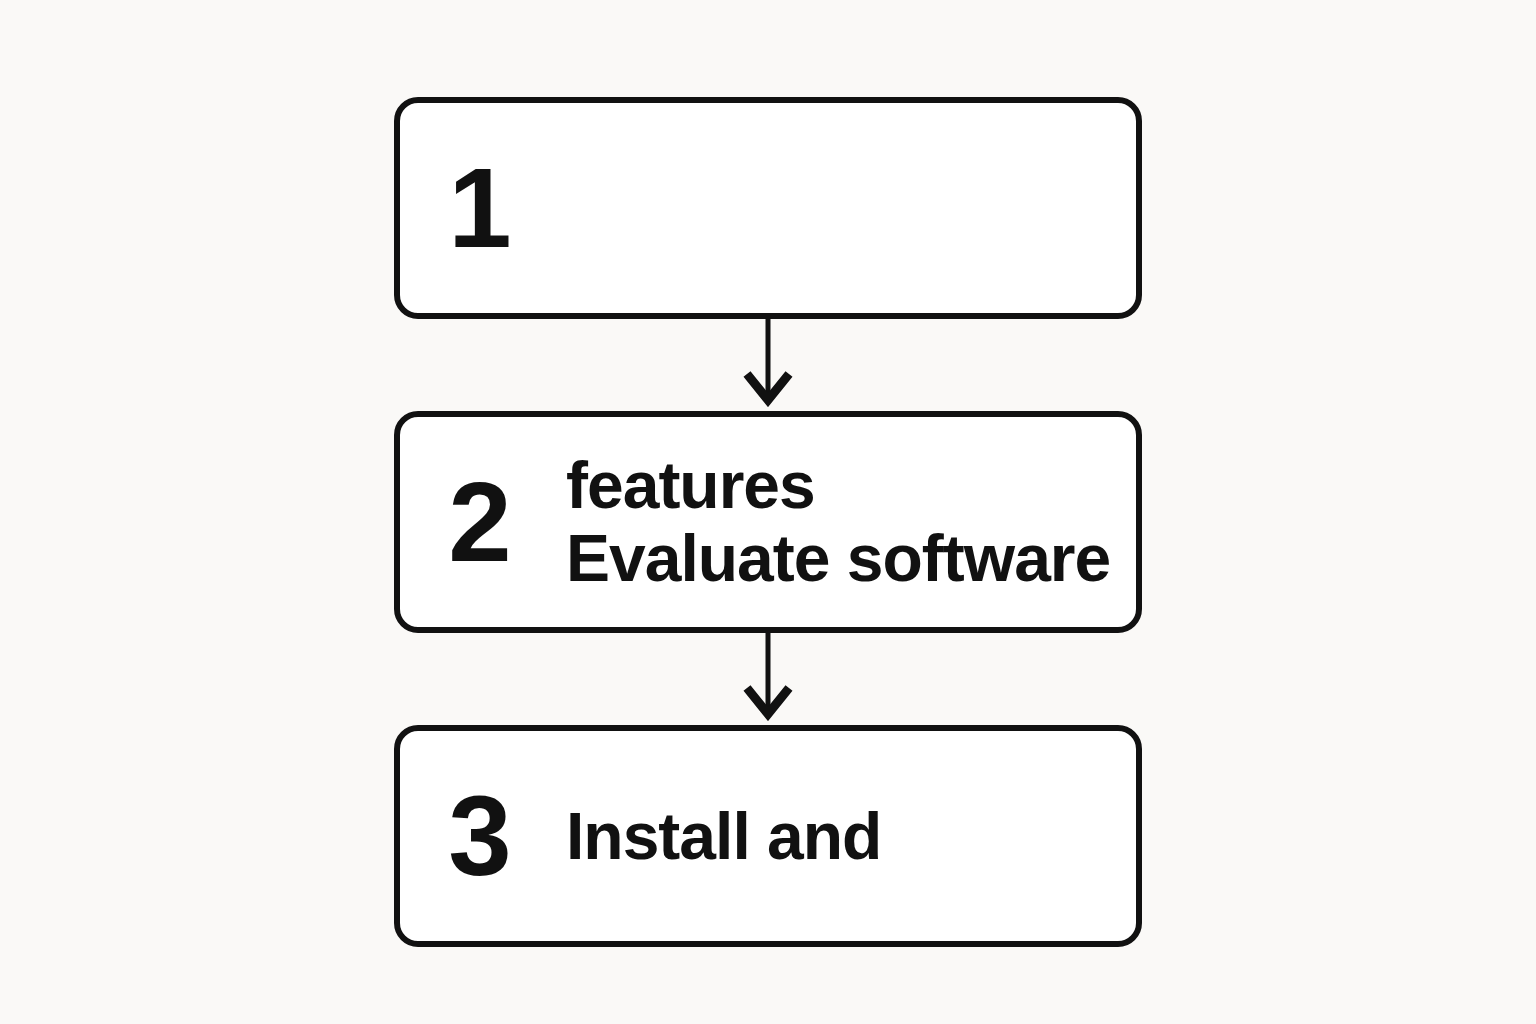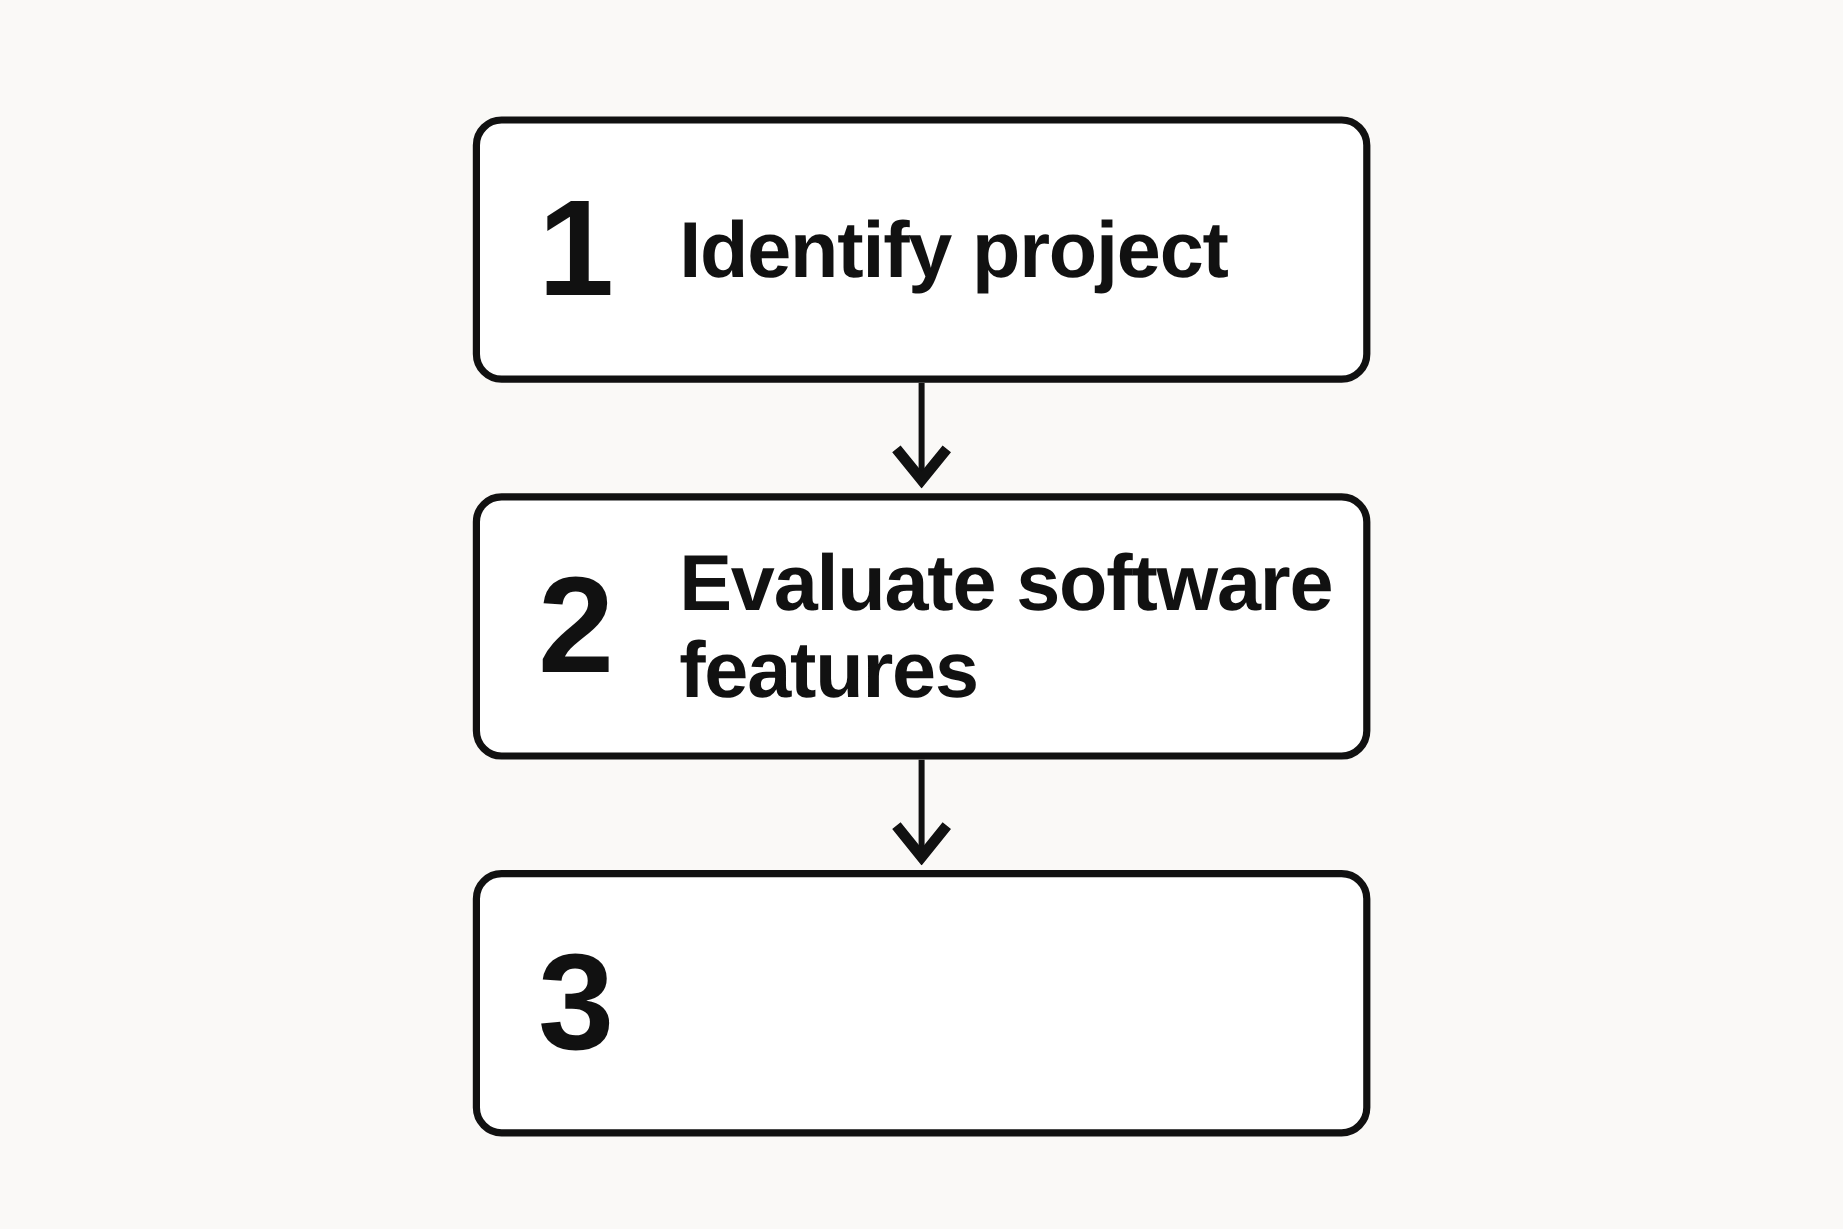--- a/index.html
+++ b/index.html
@@ -78,46 +78,46 @@
 </style>
 </head>
 <body>
 
 <div class="canvas">
   <div class="flow">
 
     <div class="step-box">
       <div class="step-number">1</div>
       <div class="step-label">
-        <div class="label-line">Identify project</div>
       </div>
     </div>
 
     <div class="connector">
       <svg width="62" height="88" viewBox="0 0 62 88" aria-hidden="true">
         <line x1="31" y1="0" x2="31" y2="79" stroke-width="5"></line>
         <polyline points="10,55 31,81 52,55" stroke-width="9"></polyline>
       </svg>
     </div>
 
     <div class="step-box">
       <div class="step-number">2</div>
       <div class="step-label">
+        <div class="label-line">features</div>
         <div class="label-line">Evaluate software</div>
-        <div class="label-line">features</div>
       </div>
     </div>
 
     <div class="connector">
       <svg width="62" height="88" viewBox="0 0 62 88" aria-hidden="true">
         <line x1="31" y1="0" x2="31" y2="79" stroke-width="5"></line>
         <polyline points="10,55 31,81 52,55" stroke-width="9"></polyline>
       </svg>
     </div>
 
     <div class="step-box">
       <div class="step-number">3</div>
       <div class="step-label">
+        <div class="label-line">Install and</div>
       </div>
     </div>
 
   </div>
 </div>
 
 </body></html>

